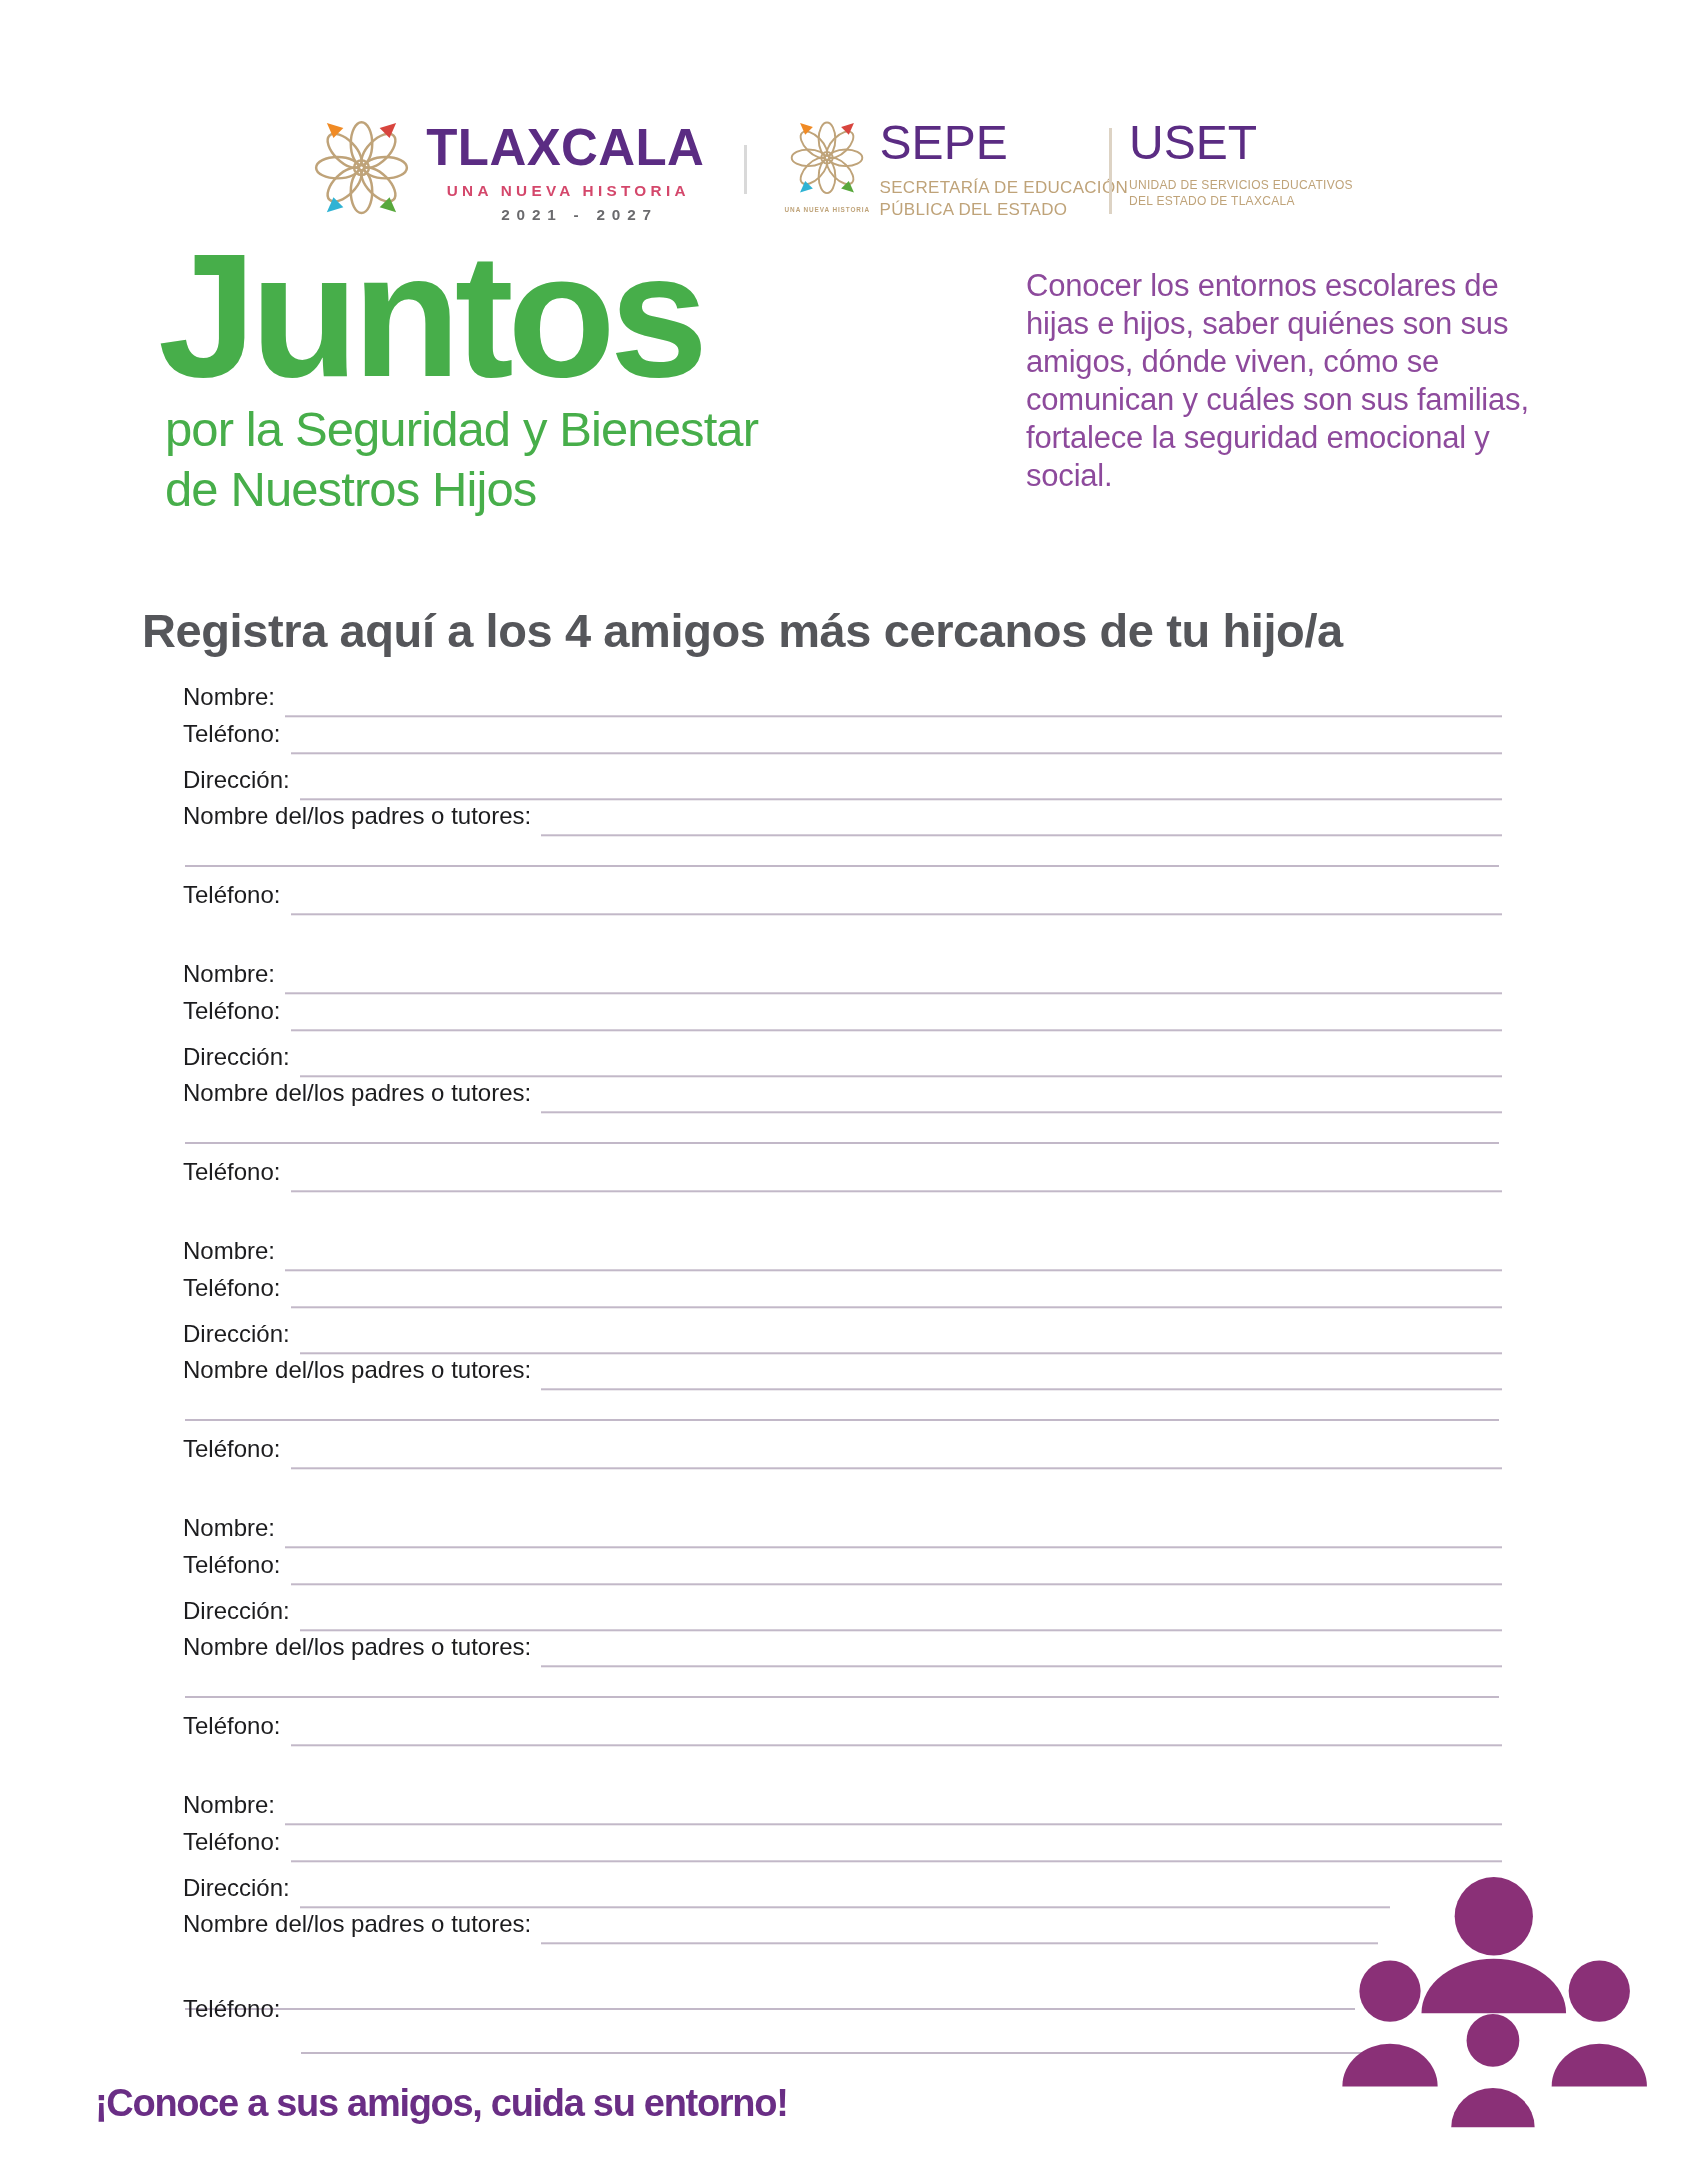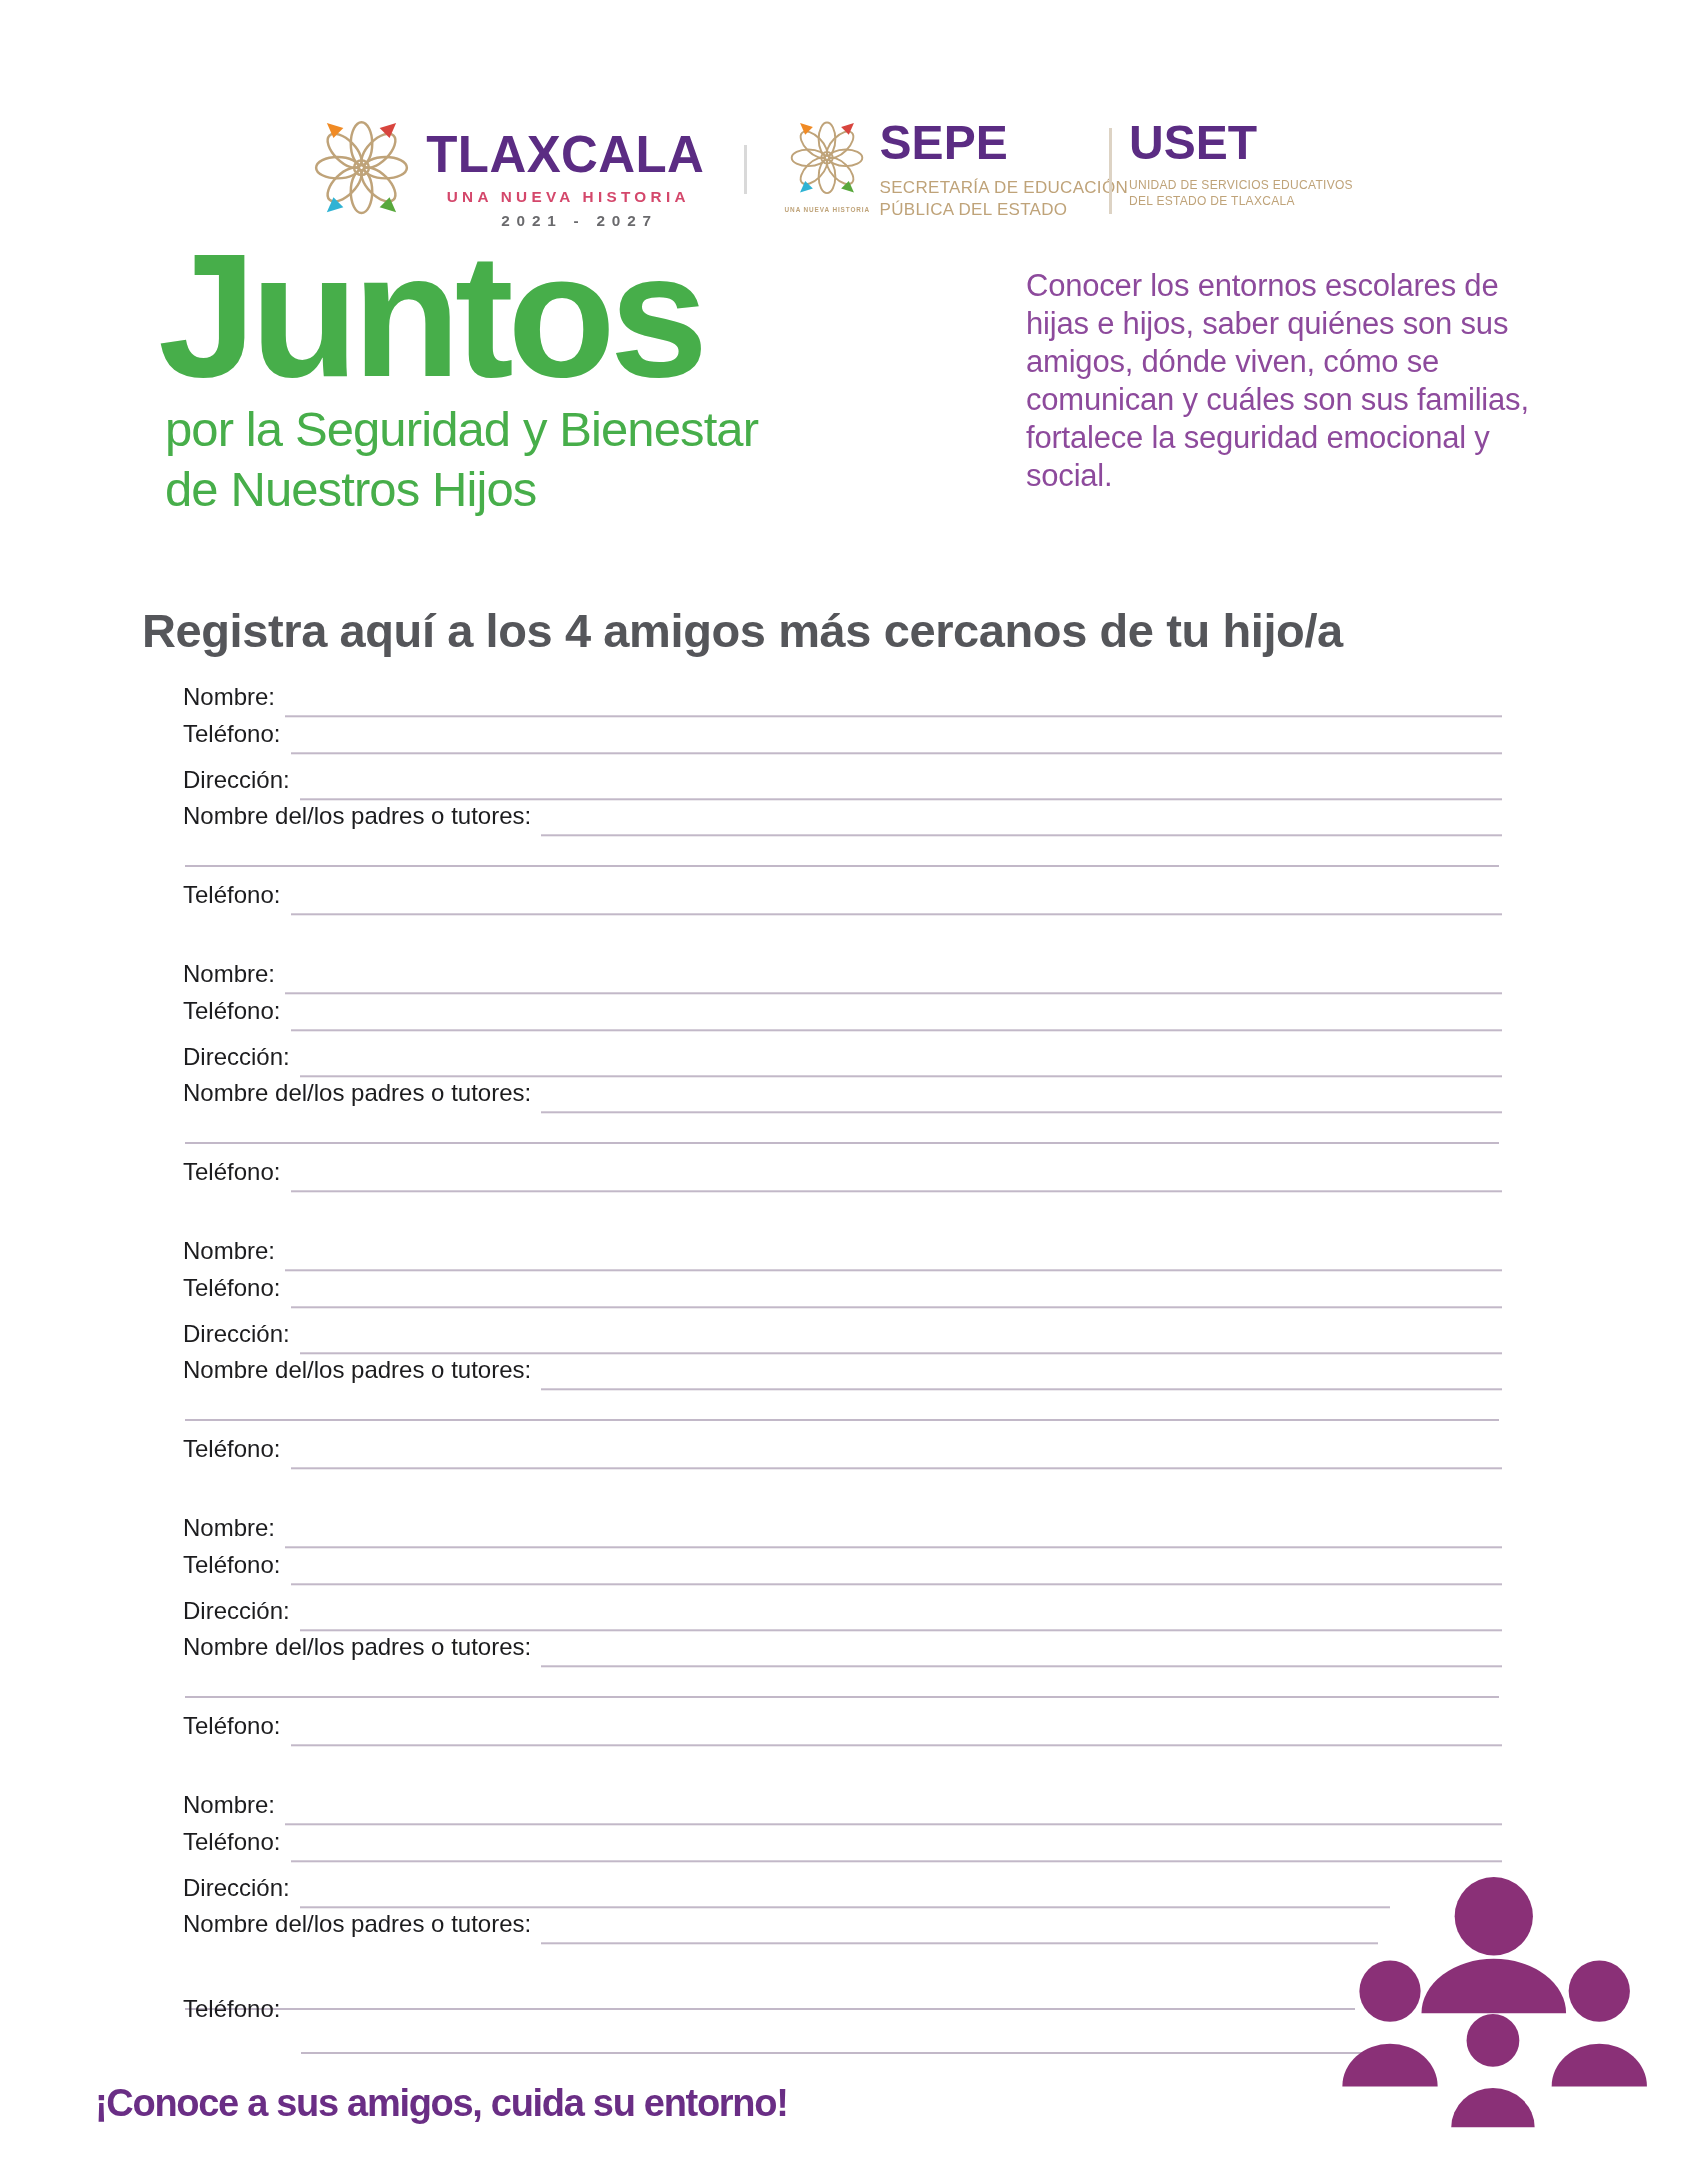--- a/index.html
+++ b/index.html
@@ -10,38 +10,38 @@
     --label-ink:#1C1C1E;
   }
   html,body{margin:0;padding:0}
   body{
     width:1687px;height:2181px;position:relative;overflow:hidden;background:#ffffff;
     font-family:"Liberation Sans", sans-serif;
   }
   .abs{position:absolute}
 
   
-  #logo-tlx{left:312px;top:102px;display:flex;align-items:flex-end}
+  #logo-tlx{left:312px;top:102px;display:flex;align-items:flex-start}
   .flower{color:var(--tan)}
   #tlx-flower{width:99px;height:128px}
   #tlx-text{margin-left:15.3px}
   .tlx-name{font-size:51px;font-weight:bold;color:var(--logo-purple);line-height:1;margin-top:20.4px;letter-spacing:0.4px}
   .tlx-tagline{font-size:15.3px;font-weight:bold;color:var(--tagline-red);letter-spacing:4.3px;margin-top:8.5px;padding-left:20.4px;white-space:nowrap}
   .tlx-years{font-size:15.3px;font-weight:bold;color:var(--years-gray);letter-spacing:6.8px;margin-top:6px;padding-left:75px;white-space:nowrap}
 
   #divider1{left:744px;top:145px;width:2.6px;height:49px;background:var(--divider)}
   #divider2{left:1109px;top:128px;width:2.6px;height:86px;background:var(--divider2)}
 
   #logo-sepe{left:788px;top:109px;display:flex;align-items:flex-start}
   #sepe-flower-wrap{position:relative;width:78px}
   #sepe-flower{width:78px;height:95px}
   .sepe-tag{position:absolute;left:-3.4px;top:97px;width:85px;font-size:6.4px;font-weight:bold;
     color:var(--tan);letter-spacing:0.9px;text-align:center;white-space:nowrap}
   #sepe-text{margin-left:13.6px}
-  .acronym{font-size:48px;font-weight:bold;color:var(--logo-purple);line-height:1;margin-top:10.2px}
+  .acronym{font-size:48px;font-weight:normal;color:var(--logo-purple);line-height:1;margin-top:10.2px}
   .org-lines{font-size:17px;color:var(--tan);margin-top:9.4px;line-height:1.34;letter-spacing:0.3px;white-space:nowrap}
   #logo-uset{left:1129px;top:109px}
   #logo-uset .org-lines{font-size:12px}
 
   
   #hero-title{left:158px;top:227px;font-size:177px;font-weight:bold;color:var(--green);
     line-height:1;letter-spacing:-6px}
   #hero-subtitle{left:165px;top:400px;font-size:49px;font-weight:normal;color:var(--green);
     line-height:1.22;letter-spacing:-0.9px}
   #intro-paragraph{left:1026px;top:267px;width:515px;font-size:31px;line-height:38px;

